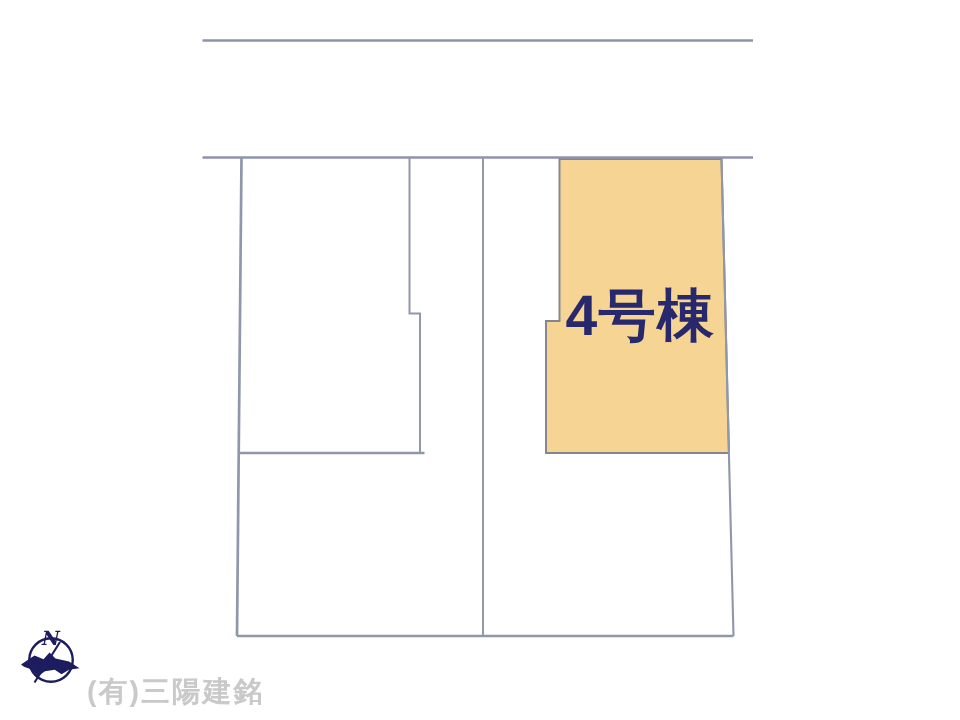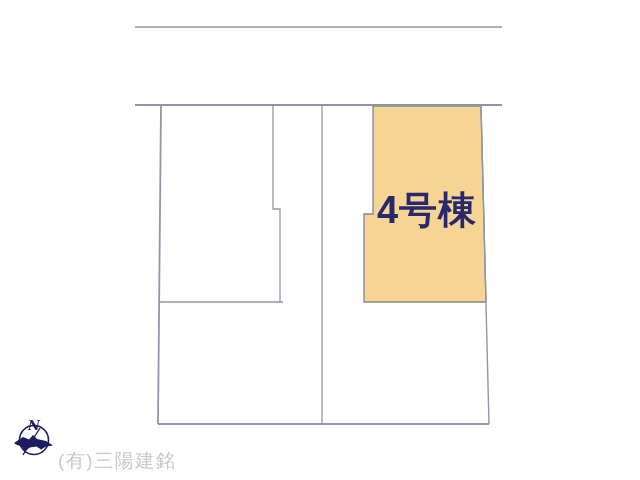--- a/index.html
+++ b/index.html
@@ -27,21 +27,21 @@
     font-style:italic;
     font-size:13px;
     font-weight:600;
   }
   .company{
     position:absolute;
     left:58px;top:448px;
     font-size:19px;
     letter-spacing:1.5px;
     color:#c9c9c9;
-    font-weight:400;
+    font-weight:700;
     white-space:nowrap;
   }
 </style>
 </head>
 <body>
 
 <div class="stage">
 
   <svg class="plan" viewBox="0 0 640 480" xmlns="http://www.w3.org/2000/svg">
 

